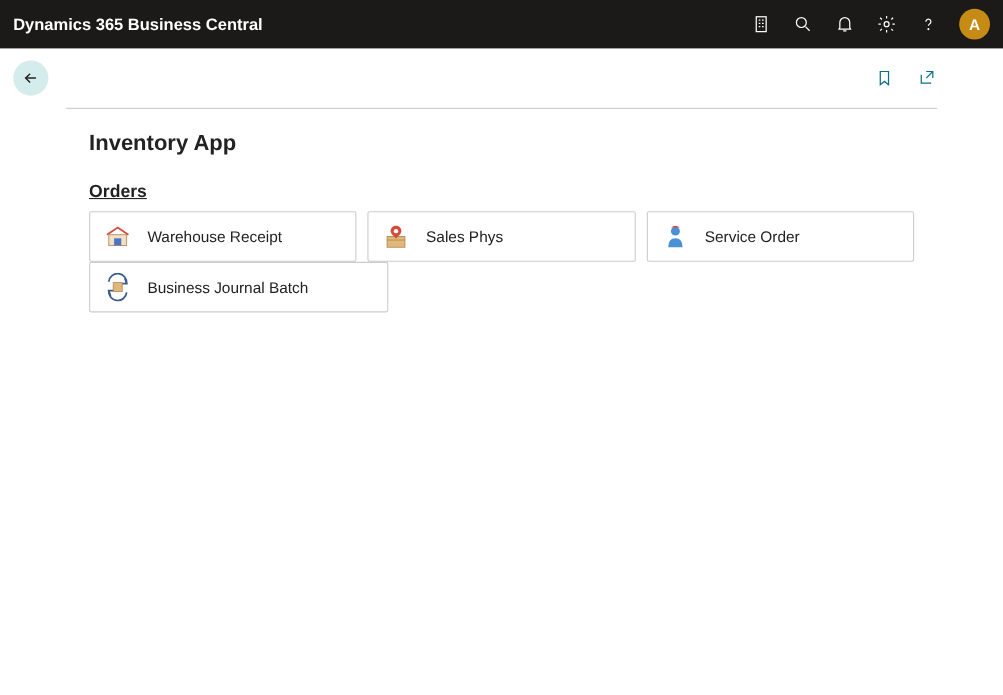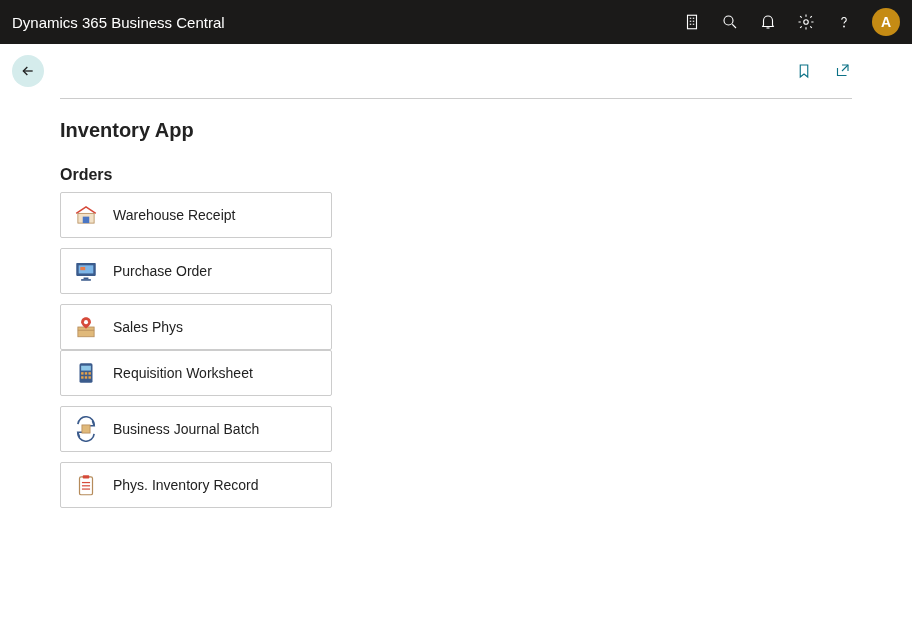--- a/index.html
+++ b/index.html
@@ -8,21 +8,21 @@
   .header {
     height: 44px;
     background: #1b1a19;
     color: #fff;
     display: flex;
     align-items: center;
     padding: 0 12px;
   }
   .header-title {
     font-size: 15px;
-    font-weight: 400;
+    font-weight: 700;
     flex: 0 0 auto;
   }
   .header-spacer { flex: 1 1 auto; }
   .header-icons { display: flex; align-items: center; gap: 18px; }
   .header-icon { width: 20px; height: 20px; display: inline-flex; align-items: center; justify-content: center; cursor: pointer; color: #fff; }
   .header-icon svg { width: 18px; height: 18px; stroke: #fff; fill: none; stroke-width: 1.5; }
   .avatar {
     width: 28px; height: 28px; border-radius: 50%;
     background: #c58b14; color: #fff; font-weight: 600; font-size: 14px;
     display: flex; align-items: center; justify-content: center; cursor: pointer;
@@ -43,24 +43,24 @@
   .page-actions-spacer { flex: 1 1 auto; }
   .right-actions { display: flex; gap: 18px; }
   .right-action { width: 20px; height: 20px; cursor: pointer; display: flex; align-items: center; justify-content: center; }
   .right-action svg { width: 18px; height: 18px; stroke: #0b7186; fill: none; stroke-width: 1.5; }
   
   .hr {
     border: none; border-top: 1px solid #ccc;
     margin: 0 60px;
   }
   
-  .content { padding: 20px 60px; }
+  .content { padding: 20px 81px; }
   .page-title { font-size: 20px; font-weight: 700; margin-bottom: 10px; }
-  .section-title { font-size: 16px; font-weight: 700; margin-top: 24px; margin-bottom: 8px; }
-  .tile-list { display: flex; flex-direction: column; gap: 10px; }
+  .section-title { font-size: 16px; font-weight: 700; margin-top: 24px; margin-bottom: 8px; text-decoration: underline; }
+  .tile-list { display: flex; flex-direction: row; gap: 10px; }
   .tile {
     width: 272px; height: 46px;
     border: 1px solid #ccc; border-radius: 2px;
     display: flex; align-items: center; gap: 14px;
     padding: 0 12px;
     cursor: pointer;
     font-size: 14px;
   }
   .tile-icon { width: 26px; height: 26px; display: flex; align-items: center; justify-content: center; }
   .tile-icon svg { width: 26px; height: 26px; }
@@ -147,84 +147,55 @@
       <span class="tile-icon">
         <svg viewBox="0 0 32 32">
             <path d="M4 14 L16 6 L28 14" fill="none" stroke="#d64a3a" stroke-width="2"></path>
             <rect x="6" y="14" width="20" height="12" fill="#f2e1c7" stroke="#b58b5a"></rect>
             <rect x="12" y="18" width="8" height="8" fill="#4a76c4"></rect>
           </svg>
       </span>
       <span>Warehouse Receipt</span>
     </div>
 
-    <div class="tile">
-      <span class="tile-icon">
-        <svg viewBox="0 0 32 32">
-            <rect x="4" y="6" width="24" height="16" rx="1" fill="#3b5b8c"></rect>
-            <rect x="7" y="9" width="18" height="10" fill="#7db6e8"></rect>
-            <rect x="9" y="11" width="6" height="4" fill="#e87d4a"></rect>
-            <rect x="13" y="24" width="6" height="2" fill="#3b5b8c"></rect>
-            <rect x="10" y="26" width="12" height="2" fill="#3b5b8c"></rect>
-          </svg>
-      </span>
-      <span>Purchase Order</span>
-    </div>
 
     <div class="tile">
       <span class="tile-icon">
         <svg viewBox="0 0 32 32">
             <rect x="6" y="16" width="20" height="12" fill="#e0b97a" stroke="#b58b5a"></rect>
             <line x1="6" y1="20" x2="26" y2="20" stroke="#b58b5a"></line>
             <path d="M16 4 C12 4 10 7 10 10 C10 13 16 18 16 18 C16 18 22 13 22 10 C22 7 20 4 16 4 Z" fill="#d64a3a"></path>
             <circle cx="16" cy="10" r="2.5" fill="#fff"></circle>
           </svg>
       </span>
       <span>Sales Phys</span>
     </div>
 
+    <div class="tile">
+      <span class="tile-icon">
+        <svg viewBox="0 0 32 32">
+            <circle cx="16" cy="10" r="5" fill="#4a90d6"></circle>
+            <path d="M11 6 Q16 2 21 6" fill="#d64a3a"></path>
+            <path d="M8 28 Q8 18 16 18 Q24 18 24 28 Z" fill="#4a90d6"></path>
+          </svg>
+      </span>
+      <span>Service Order</span>
+    </div>
   </div>
 
   <div class="tile-list">
 
-    <div class="tile">
-      <span class="tile-icon">
-        <svg viewBox="0 0 32 32">
-            <rect x="8" y="4" width="16" height="24" rx="2" fill="#3b5b8c"></rect>
-            <rect x="10" y="7" width="12" height="6" fill="#8fc7e8"></rect>
-            <rect x="10" y="15" width="3" height="3" fill="#e8a34a"></rect>
-            <rect x="14.5" y="15" width="3" height="3" fill="#e8a34a"></rect>
-            <rect x="19" y="15" width="3" height="3" fill="#e8a34a"></rect>
-            <rect x="10" y="20" width="3" height="3" fill="#e8a34a"></rect>
-            <rect x="14.5" y="20" width="3" height="3" fill="#e8a34a"></rect>
-            <rect x="19" y="20" width="3" height="3" fill="#e8a34a"></rect>
-          </svg>
-      </span>
-      <span>Requisition Worksheet</span>
-    </div>
 
     <div class="tile">
       <span class="tile-icon">
         <svg viewBox="0 0 32 32">
             <path d="M6 10 A10 10 0 0 1 26 12" fill="none" stroke="#3b5b8c" stroke-width="2"></path>
             <polyline points="24 6 26 12 20 12" fill="none" stroke="#3b5b8c" stroke-width="2"></polyline>
             <path d="M26 22 A10 10 0 0 1 6 20" fill="none" stroke="#3b5b8c" stroke-width="2"></path>
             <polyline points="8 26 6 20 12 20" fill="none" stroke="#3b5b8c" stroke-width="2"></polyline>
             <rect x="11" y="11" width="10" height="10" fill="#e0b97a" stroke="#b58b5a"></rect>
           </svg>
       </span>
       <span>Business Journal Batch</span>
     </div>
 
-    <div class="tile">
-      <span class="tile-icon">
-        <svg viewBox="0 0 32 32">
-            <rect x="8" y="6" width="16" height="22" rx="2" fill="#fff" stroke="#b58b5a" stroke-width="1.5"></rect>
-            <rect x="12" y="4" width="8" height="4" rx="1" fill="#d64a3a"></rect>
-            <line x1="11" y1="13" x2="21" y2="13" stroke="#d64a3a" stroke-width="1.5"></line>
-            <line x1="11" y1="17" x2="21" y2="17" stroke="#d64a3a" stroke-width="1.5"></line>
-            <line x1="11" y1="21" x2="21" y2="21" stroke="#d64a3a" stroke-width="1.5"></line>
-          </svg>
-      </span>
-      <span>Phys. Inventory Record</span>
-    </div>
   </div>
 </div>
 
 </body></html>

